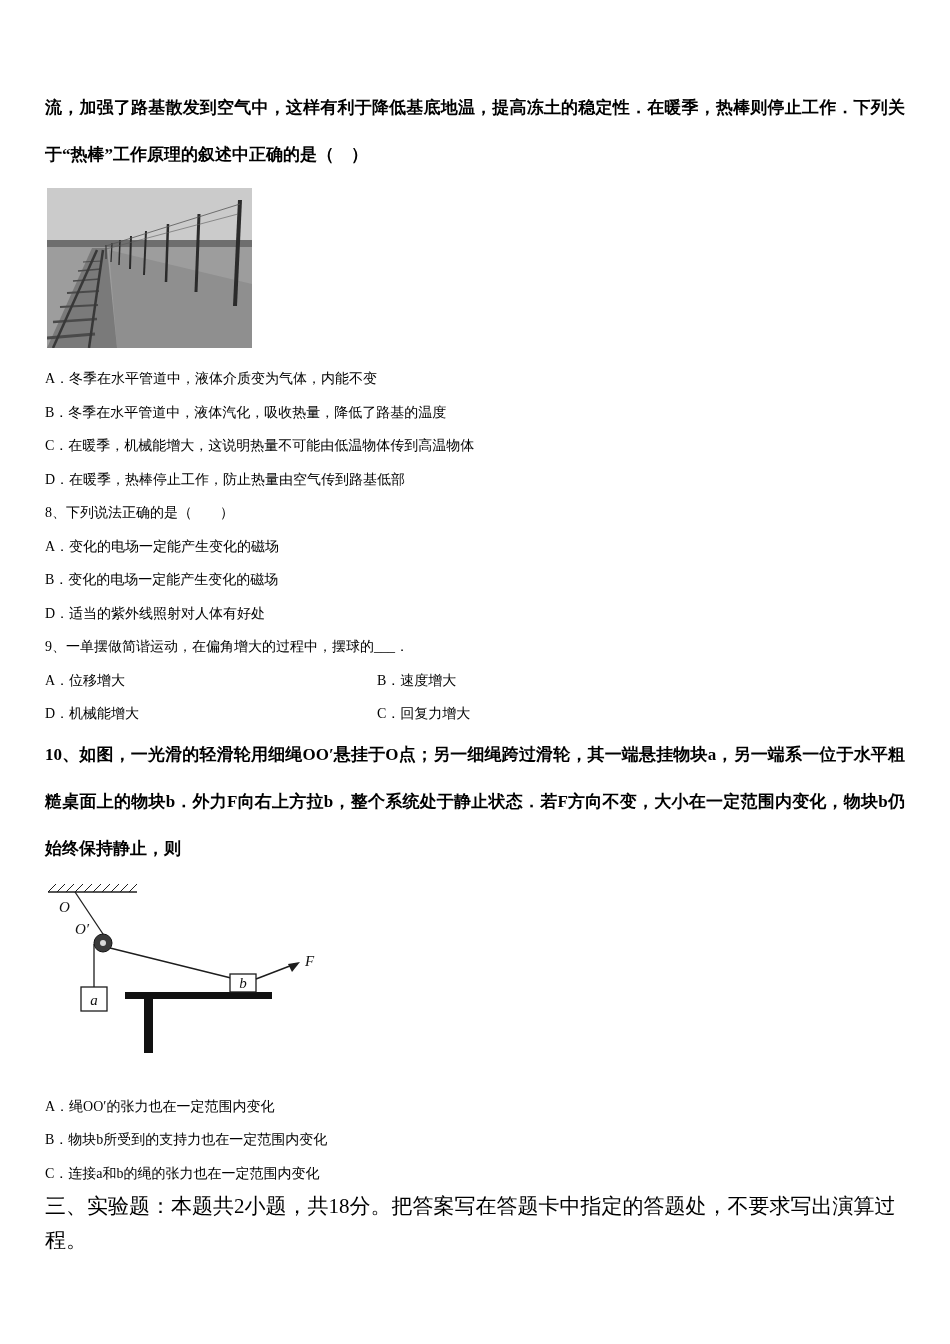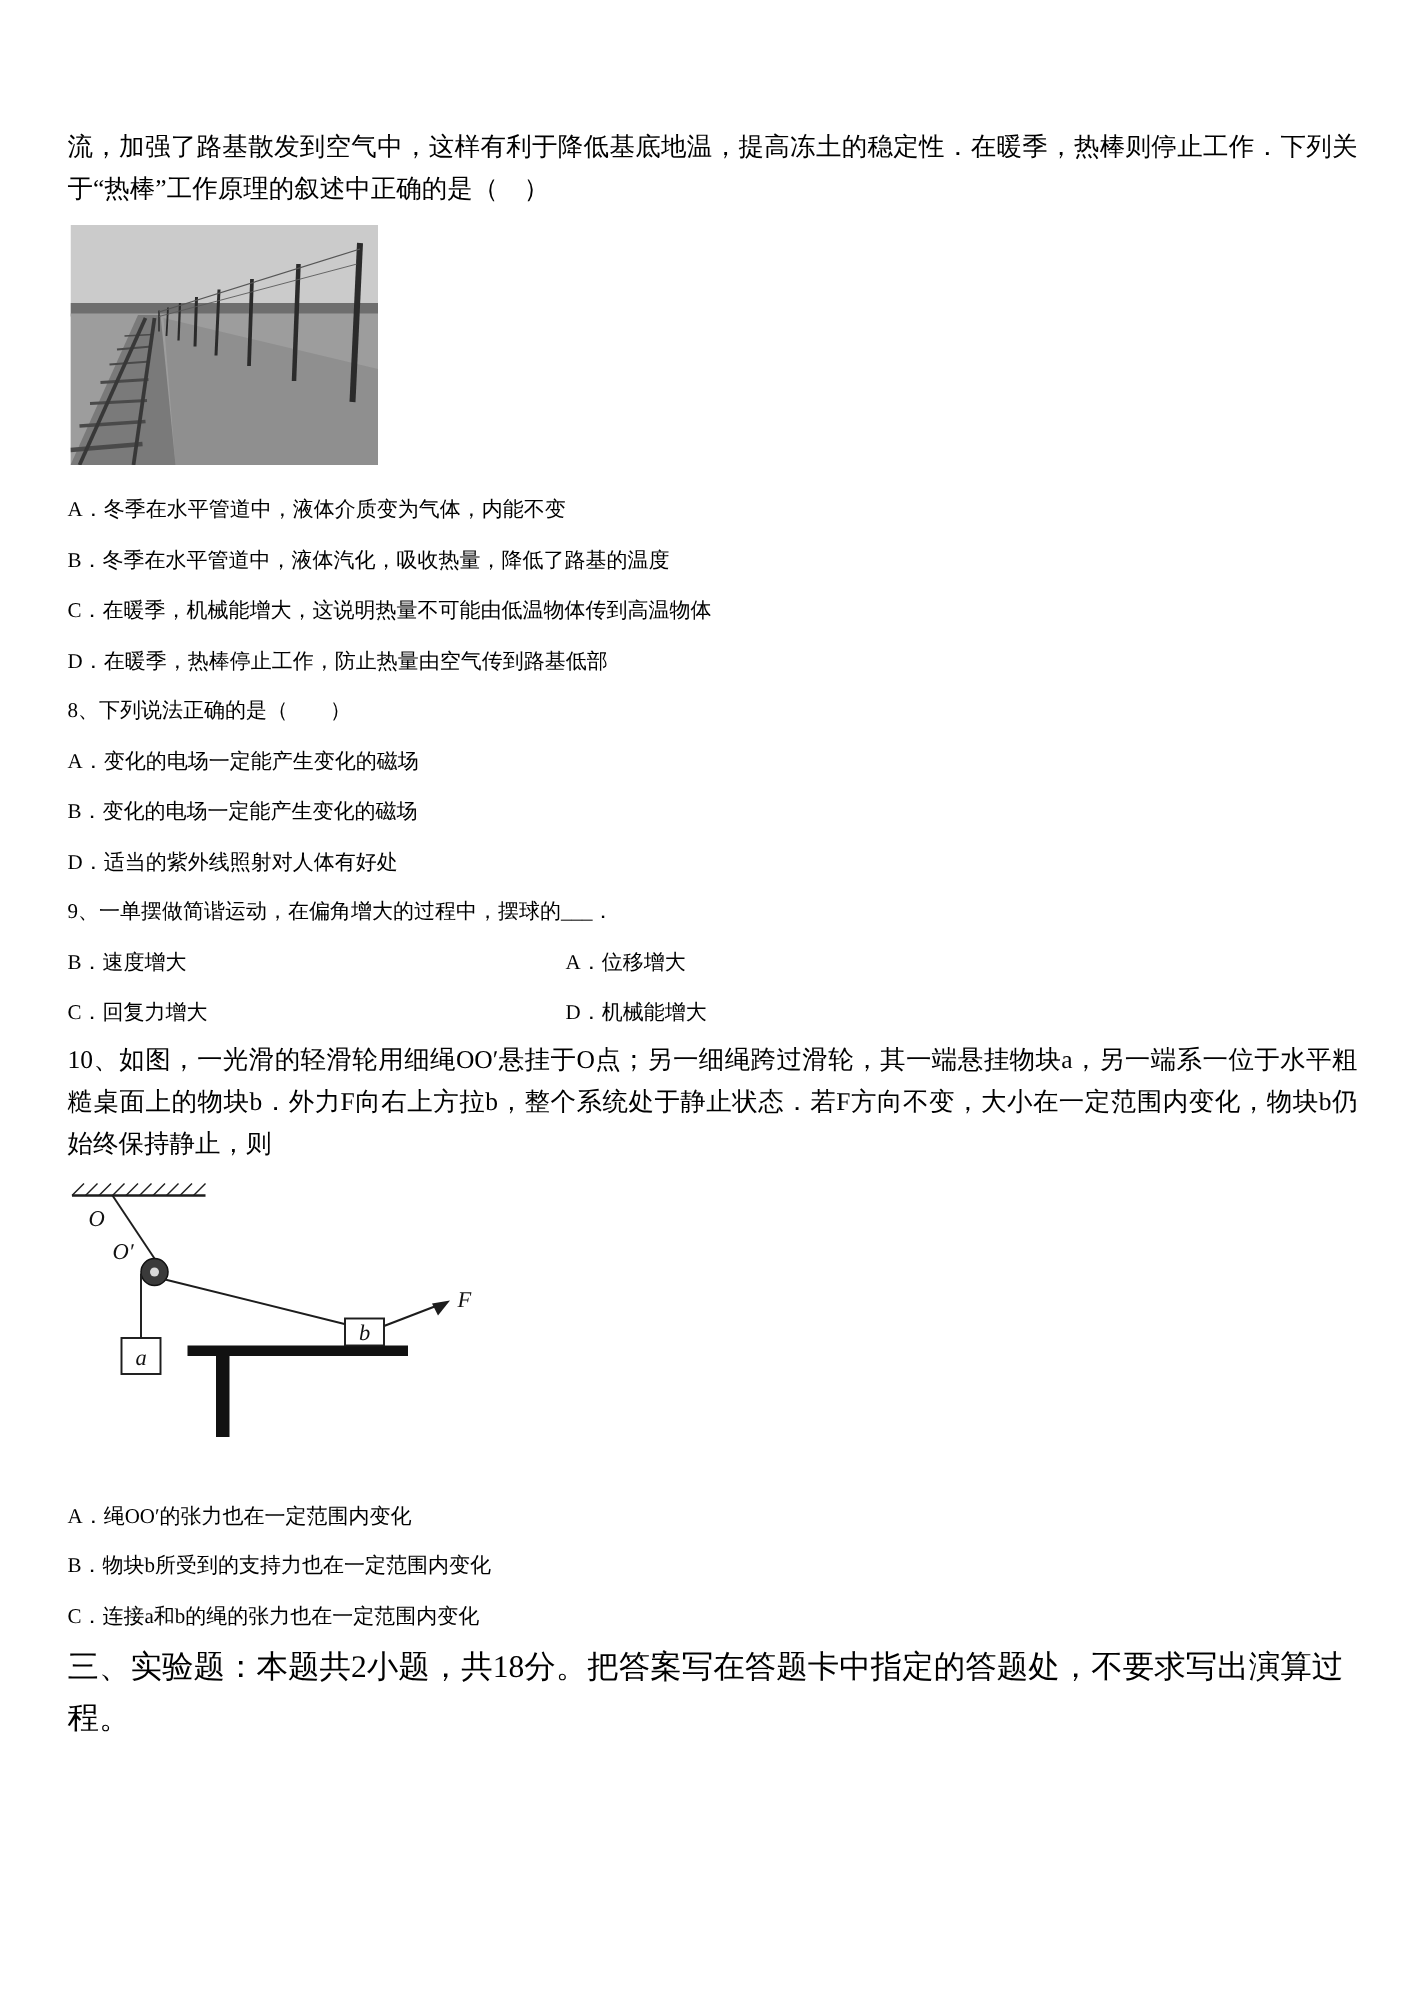--- a/index.html
+++ b/index.html
@@ -9,22 +9,23 @@
     font-family: "Liberation Serif", "DejaVu Serif", serif;
     color: #000;
   }
   .page {
     width: 950px; height: 1344px;
     padding: 84px 45px 0 45px;
     overflow: hidden;
   }
   .stem {
     font-size: 17px;
-    line-height: 28px;
+    line-height: 47px;
     text-align: justify;
+    font-weight: bold;
   }
   .opt {
     font-size: 14px;
     line-height: 33.5px;
   }
   .photo-wrap {
     width: 205px; height: 160px;
     margin: 10px 0 14px 2px;
   }
   .diagram-wrap {
@@ -95,24 +96,24 @@
   <p class="opt">C．在暖季，机械能增大，这说明热量不可能由低温物体传到高温物体</p>
   <p class="opt">D．在暖季，热棒停止工作，防止热量由空气传到路基低部</p>
 
   <p class="opt">8、下列说法正确的是（　　）</p>
   <p class="opt">A．变化的电场一定能产生变化的磁场</p>
   <p class="opt">B．变化的电场一定能产生变化的磁场</p>
   <p class="opt">D．适当的紫外线照射对人体有好处</p>
 
   <p class="opt">9、一单摆做简谐运动，在偏角增大的过程中，摆球的___．</p>
   <div class="opt-grid">
+    <p class="opt">A．位移增大</p>
     <p class="opt">B．速度增大</p>
-    <p class="opt">A．位移增大</p>
+    <p class="opt">D．机械能增大</p>
     <p class="opt">C．回复力增大</p>
-    <p class="opt">D．机械能增大</p>
   </div>
 
   <p class="stem">10、如图，一光滑的轻滑轮用细绳OO′悬挂于O点；另一细绳跨过滑轮，其一端悬挂物块a，另一端系一位于水平粗糙桌面上的物块b．外力F向右上方拉b，整个系统处于静止状态．若F方向不变，大小在一定范围内变化，物块b仍始终保持静止，则</p>
 
   <div class="diagram-wrap">
     <svg viewBox="0 0 330 178" width="330" height="178">
       <g stroke="#1d1d1d" stroke-width="1">
         <line x1="3" y1="10" x2="92" y2="10" stroke-width="1.6"></line>
         <line x1="3" y1="10" x2="11" y2="2"></line>
         <line x1="12" y1="10" x2="20" y2="2"></line>

